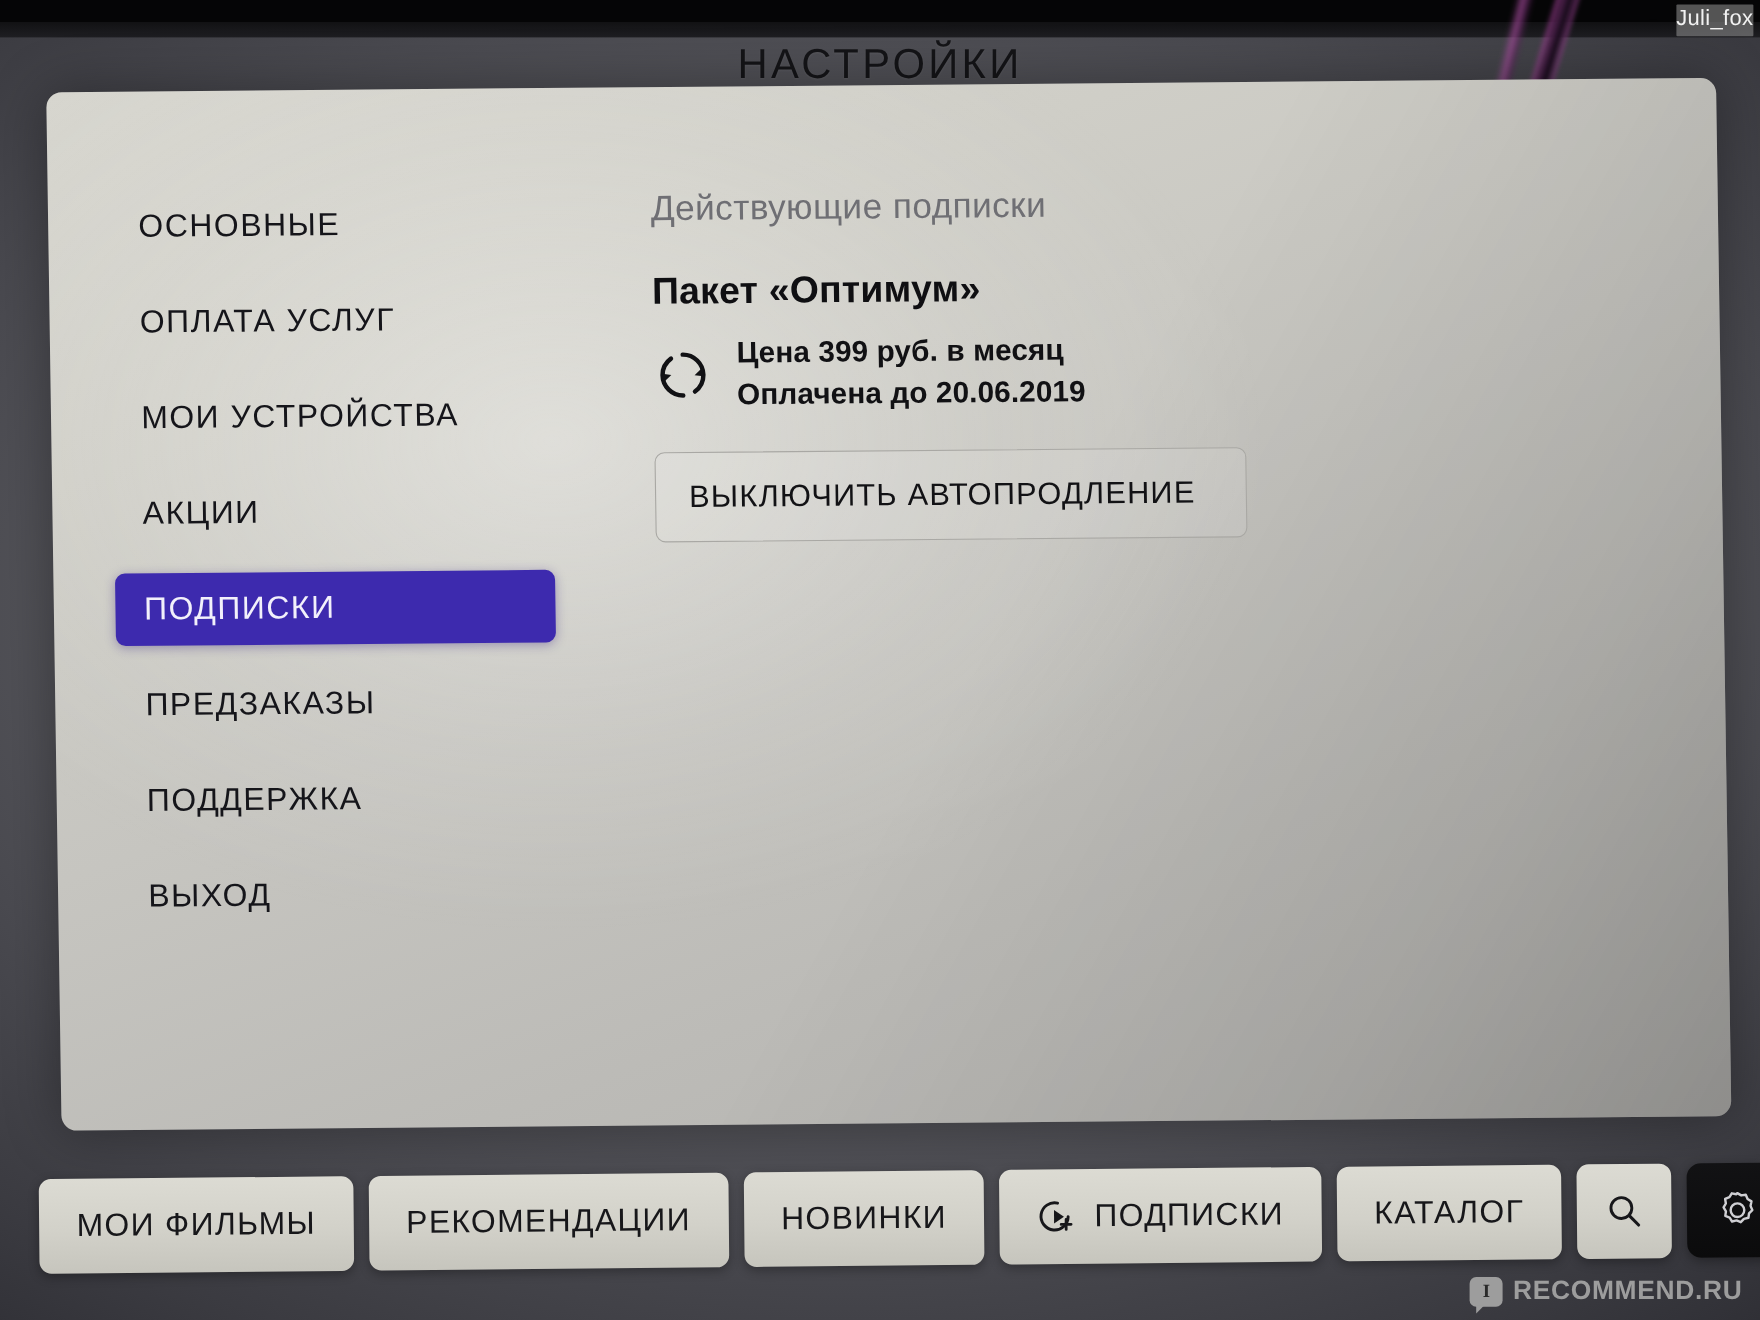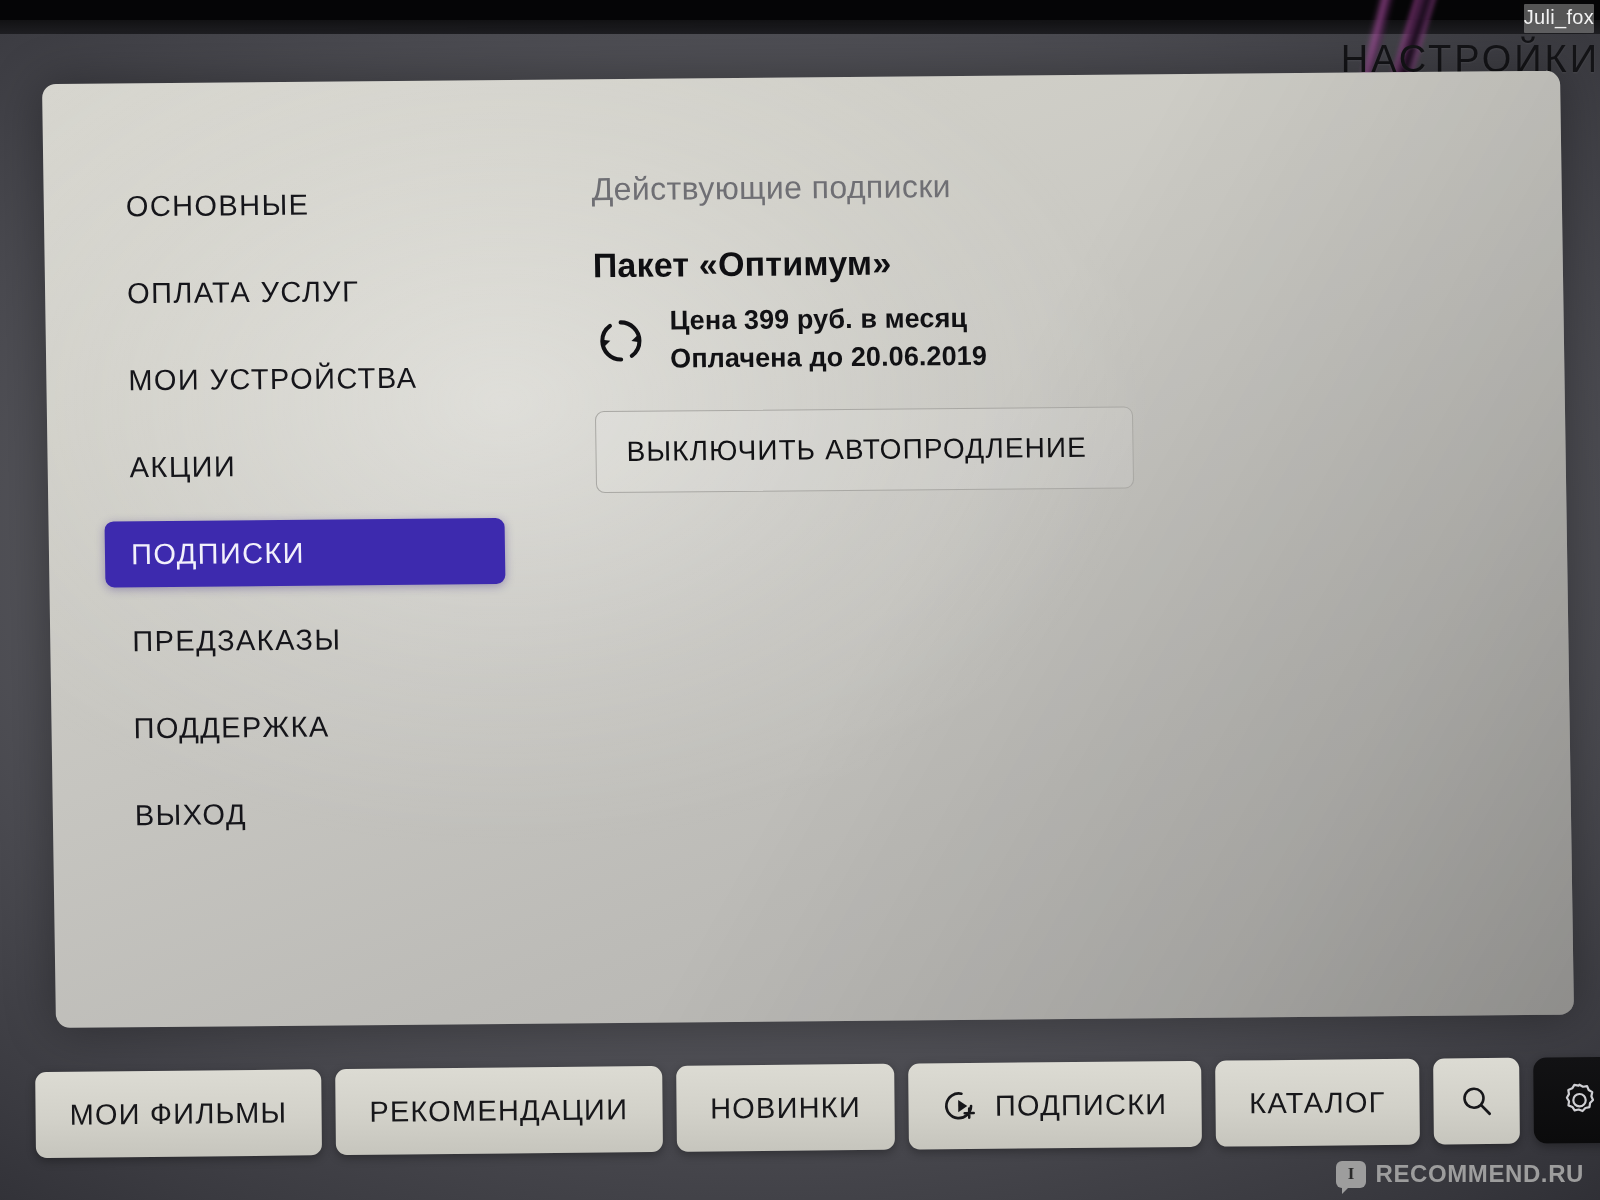--- a/index.html
+++ b/index.html
@@ -92,21 +92,21 @@
       radial-gradient(ellipse 900px 620px at 30% 34%, rgba(255,255,252,0.38) 0%, rgba(255,255,250,0.10) 45%, rgba(0,0,0,0) 72%),
       linear-gradient(120deg, rgba(0,0,0,0) 55%, rgba(0,0,0,0.10) 82%, rgba(0,0,0,0.20) 100%);
     pointer-events: none;
   }
 
   
   .window-title {
     position: absolute;
     left: 0; right: 0;
     top: 38px;
-    text-align: right;
+    text-align: center;
     font-size: 38px;
     letter-spacing: 3px;
     font-weight: 400;
     color: #141417;
     text-shadow: 0 1px 2px rgba(255,255,255,0.07);
   }
 
   
   .sidebar {
     position: absolute;

